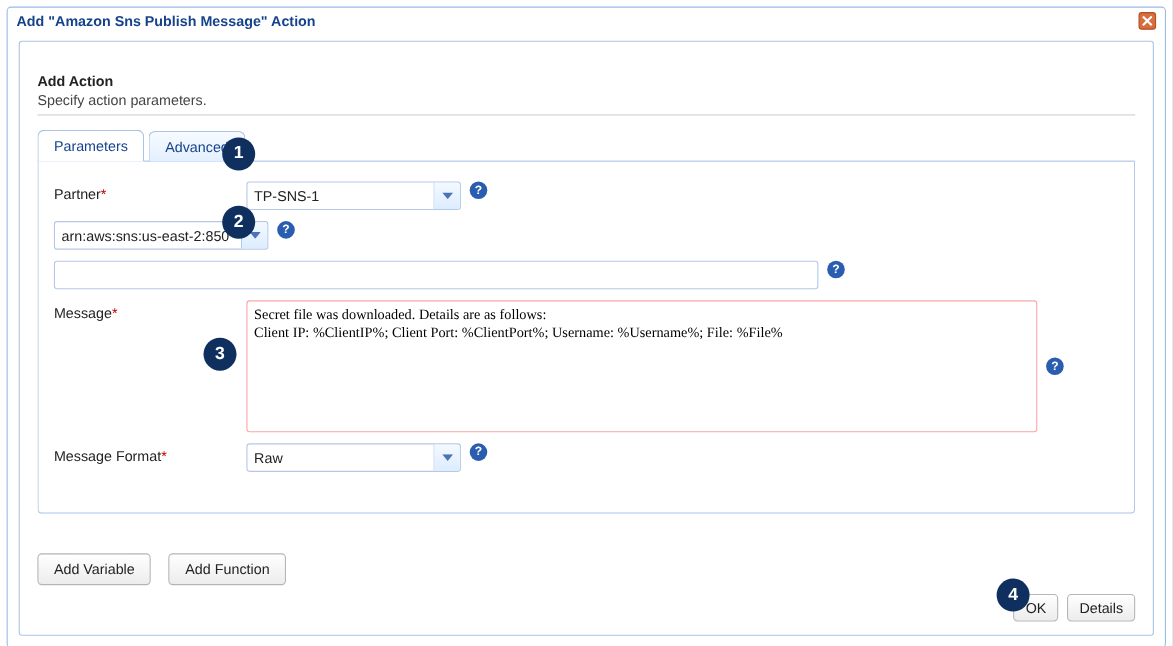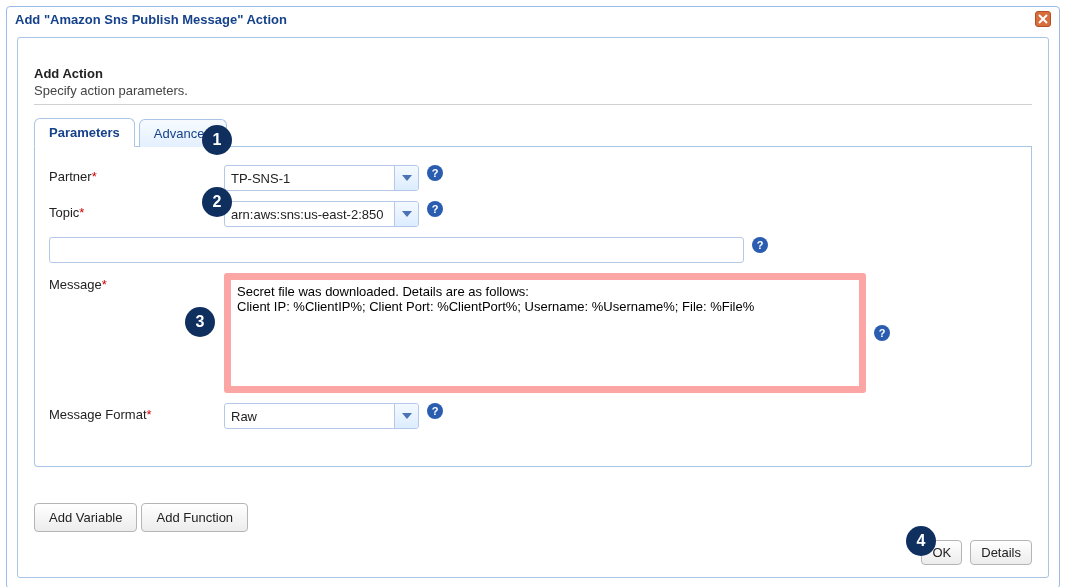--- a/index.html
+++ b/index.html
@@ -77,21 +77,21 @@
     border-top-left-radius: 6px;
     border-top-right-radius: 6px;
     background: linear-gradient(#f7fbff,#e3efff);
     color: #15428b;
     cursor: pointer;
     position: relative;
     top: 1px;
   }
   .tab.active {
     background: #fff;
-    font-weight: bold;
+    font-weight: normal;
     border-bottom: 1px solid #fff;
     text-align: right;
   }
   .tab-body {
     border: 1px solid #aac4e6;
     border-top: none;
     border-radius: 0 0 4px 4px;
     padding: 18px 14px 18px 14px;
     min-height: 320px;
     position: relative;
@@ -138,26 +138,26 @@
   .select-caret svg { display:block; }
   .text-input {
     width: 695px;
     height: 26px;
     border: 1px solid #b5c8e8;
     border-radius: 3px;
     padding: 2px 6px;
     font-size: 13px;
   }
   .textarea {
-    width: 642px;
+    width: 719px;
     height: 120px;
-    border: 7px solid #fca5a5;
+    border: 1px solid #fca5a5;
     border-radius: 3px;
     padding: 4px 6px;
-    font-family: Liberation Sans, sans-serif;
+    font-family: Liberation Serif, serif;
     font-size: 13px;
     resize: none;
   }
   .help {
     width: 16px;
     height: 16px;
     border-radius: 50%;
     background: #2a5db0;
     color: #fff;
     display: inline-flex;
@@ -174,21 +174,21 @@
     border-radius: 4px;
     background: linear-gradient(#ffffff,#ececec);
     padding: 6px 14px;
     font-size: 13px;
     color: #222;
     cursor: pointer;
   }
   .footer-buttons {
     margin-top: 36px;
     display: flex;
-    gap: 4px;
+    gap: 16px;
   }
   .dialog-footer {
     display: flex;
     justify-content: flex-end;
     gap: 8px;
     margin-top: 8px;
   }
   .callout {
     position: absolute;
     width: 30px;
@@ -244,23 +244,20 @@
             <div class="select-caret">
               <svg width="10" height="6" viewBox="0 0 10 6">
                   <polygon points="0,0 10,0 5,6" fill="#4a72b5"></polygon>
                 </svg>
             </div>
           </div>
           <div class="help">?</div>
         </div>
 
         <div class="form-row">
-          <div class="form-label">
-            <span>Topic</span><span class="req">*</span>
-          </div>
           <div class="select-wrap">
             <input class="select" value="arn:aws:sns:us-east-2:850" style="">
             <div class="select-caret">
               <svg width="10" height="6" viewBox="0 0 10 6">
                   <polygon points="0,0 10,0 5,6" fill="#4a72b5"></polygon>
                 </svg>
             </div>
           </div>
           <div class="help">?</div>
         </div>

